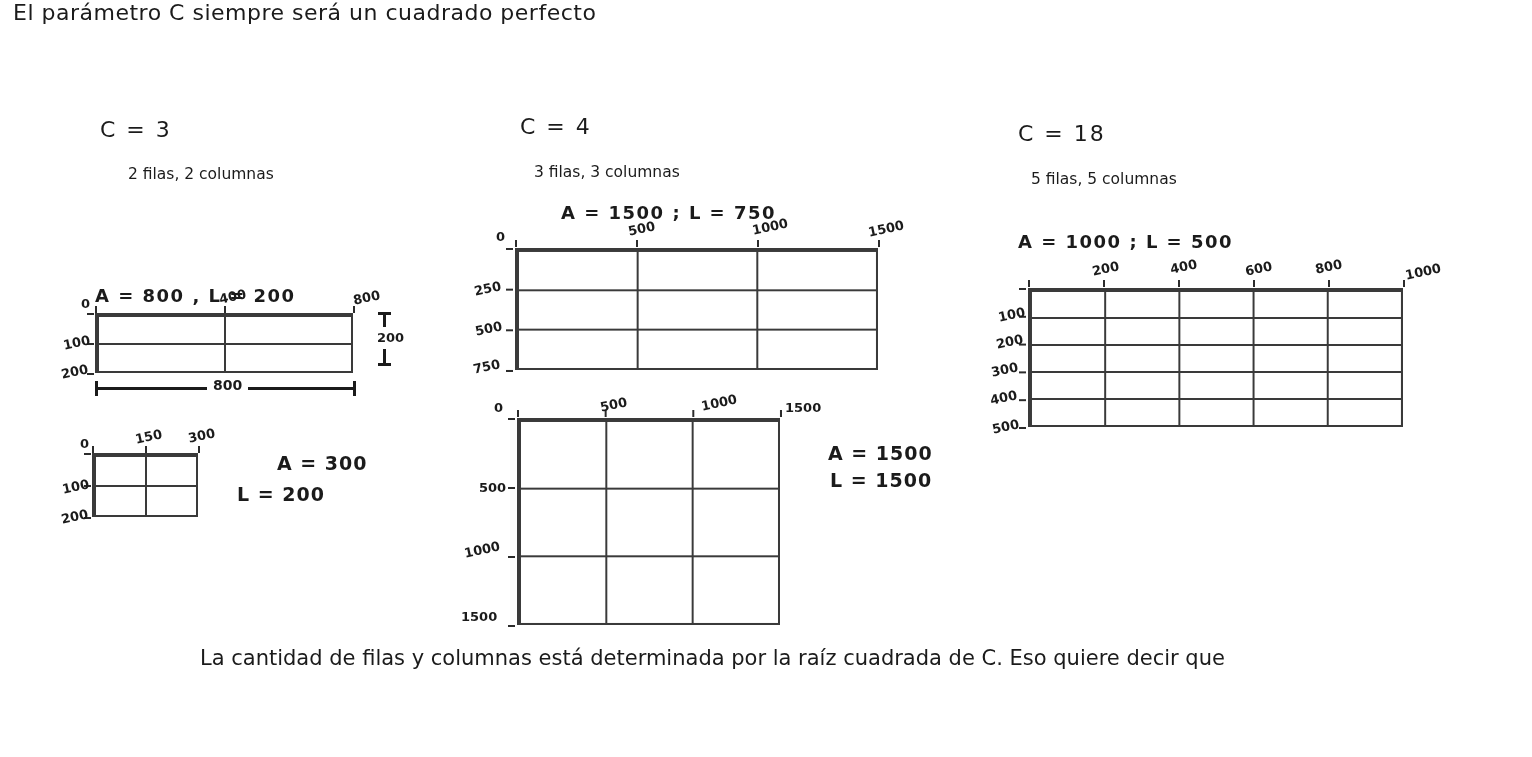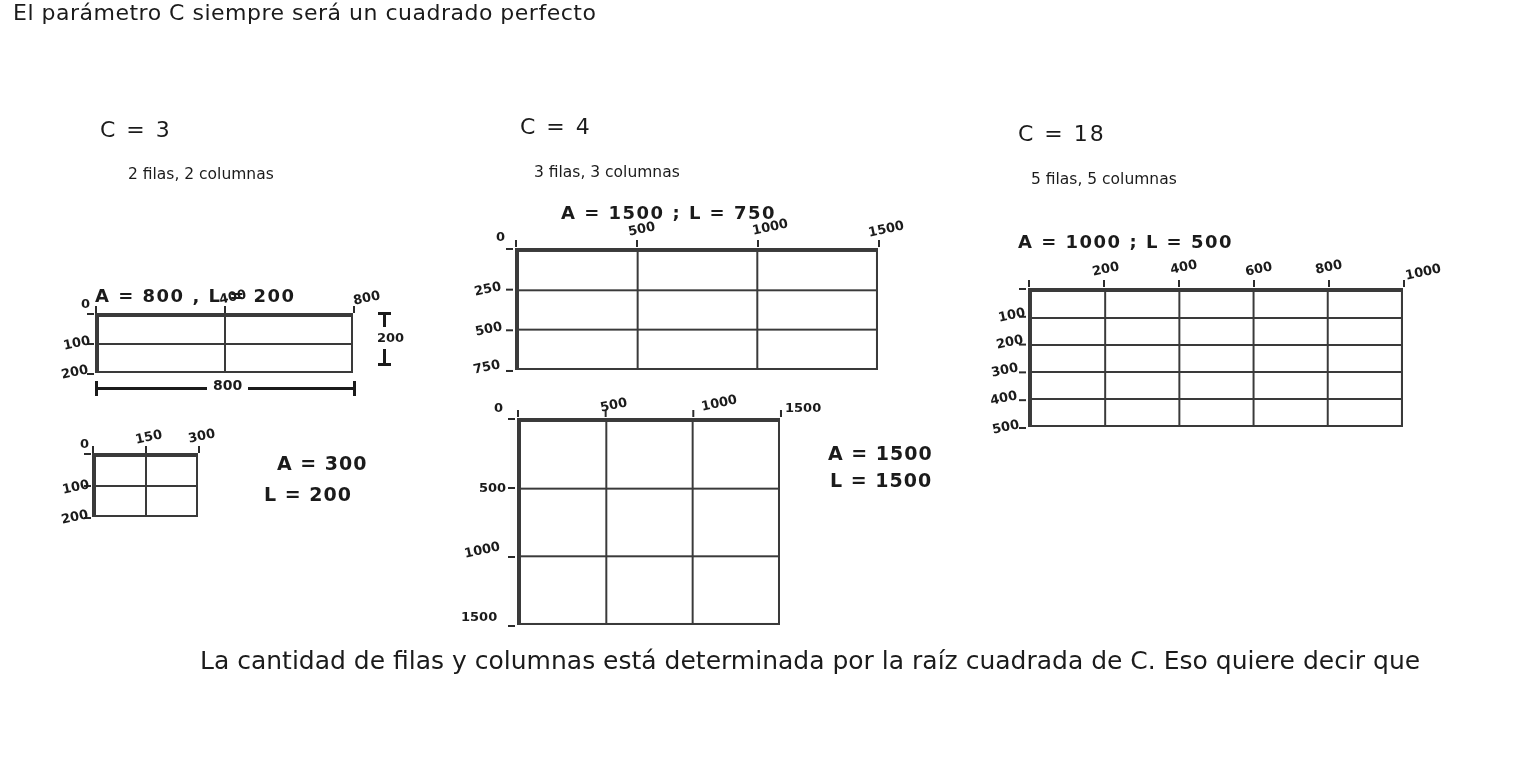--- a/index.html
+++ b/index.html
@@ -8,21 +8,21 @@
     font-family:"DejaVu Sans", sans-serif; color:#1b1b1b; overflow:hidden;
   }
   .abs { position:absolute; white-space:nowrap; }
   .title { font-size:22px; letter-spacing:0.5px; }
   .hd    { font-size:22px; letter-spacing:2px; }
   .sub   { font-size:15.5px; }
   .params{ font-size:18px; font-weight:bold; letter-spacing:1.5px; }
   .tick  { font-size:13px; font-weight:bold; }
   .tilt  { transform:rotate(-12deg); }
   .side  { font-size:19px; font-weight:bold; letter-spacing:1px; }
-  .note  { font-size:25px;text-align:center; }
+  .note  { font-size:21px;text-align:center; }
 
   .grid  { position:absolute; border:2.5px solid #3a3a3a; box-sizing:border-box; }
   .g2 { background-image:linear-gradient(to right,#3a3a3a 2px,transparent 2px),
                          linear-gradient(to bottom,#3a3a3a 2px,transparent 2px);
         background-size:50% 50%; }
   .g3 { background-image:linear-gradient(to right,#3a3a3a 2px,transparent 2px),
                          linear-gradient(to bottom,#3a3a3a 2px,transparent 2px);
         background-size:33.334% 33.334%; }
   .g5 { background-image:linear-gradient(to right,#3a3a3a 2px,transparent 2px),
                          linear-gradient(to bottom,#3a3a3a 2px,transparent 2px);
@@ -71,21 +71,21 @@
 
   <div class="grid g2" style="left:92px; top:453px; width:106px; height:64px;"></div>
   <div class="tx" style="left:92px; top:446px; width:106px; background-size:50% 100%;"></div>
   <div class="ty" style="left:84px; top:453px; height:64px; background-size:100% 50%;"></div>
   <div class="abs tick" style="left:80px; top:436px;">0</div>
   <div class="abs tick tilt" style="left:135px; top:429px;">150</div>
   <div class="abs tick tilt" style="left:188px; top:428px;">300</div>
   <div class="abs tick tilt" style="left:62px; top:479px;">100</div>
   <div class="abs tick tilt" style="left:61px; top:509px;">200</div>
   <div class="abs side" style="left:237px; top:452px;margin-left:40px;">A = 300</div>
-  <div class="abs side" style="left:237px; top:483px;margin-left:27px;">L = 200</div>
+  <div class="abs side" style="left:237px; top:483px;">L = 200</div>
 
   <div class="abs hd" style="left:520px; top:114px;">C = 4</div>
   <div class="abs sub" style="left:534px; top:163px;text-align:center;">3 filas, 3 columnas</div>
   <div class="abs params" style="left:561px; top:202px;">A = 1500 ;  L = 750</div>
 
   <div class="grid g3" style="left:515px; top:248px; width:363px; height:122px;"></div>
   <div class="tx" style="left:515px; top:240px; width:363px; background-size:33.334% 100%;"></div>
   <div class="ty" style="left:506px; top:248px; height:122px; background-size:100% 33.334%;"></div>
   <div class="abs tick" style="left:496px; top:229px;">0</div>
   <div class="abs tick tilt" style="left:628px; top:221px;">500</div>

